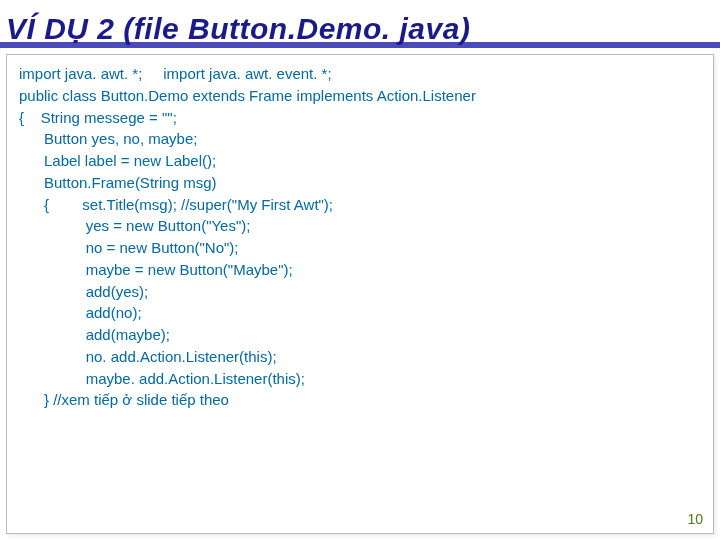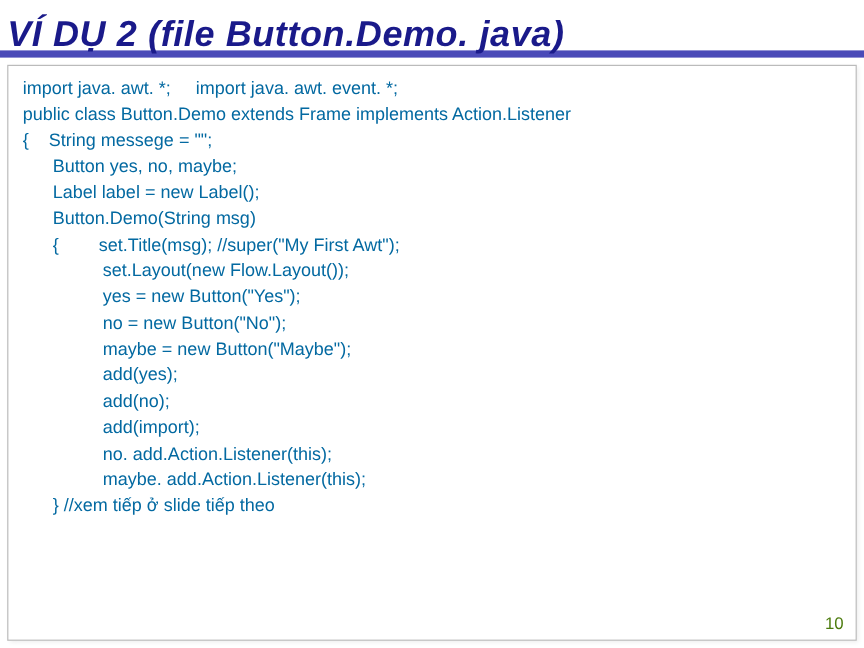--- a/index.html
+++ b/index.html
@@ -73,26 +73,25 @@
   <div class="title-underline"></div>
   <div class="title-text">VÍ DỤ 2 (file Button.Demo. java)</div>
 </div>
 
 <div class="content">
   <div class="code-line">import java. awt. *;     import java. awt. event. *;</div>
   <div class="code-line">public class Button.Demo extends Frame implements Action.Listener</div>
   <div class="code-line">{    String messege = "";</div>
   <div class="code-line">      Button yes, no, maybe;</div>
   <div class="code-line">      Label label = new Label();</div>
-  <div class="code-line">      Button.Demo(String msg)</div>
+  <div class="code-line">      Button.Frame(String msg)</div>
   <div class="code-line">      {        set.Title(msg); //super("My First Awt");</div>
-  <div class="code-line">                set.Layout(new Flow.Layout());</div>
   <div class="code-line">                yes = new Button("Yes");</div>
   <div class="code-line">                no = new Button("No");</div>
   <div class="code-line">                maybe = new Button("Maybe");</div>
   <div class="code-line">                add(yes);</div>
   <div class="code-line">                add(no);</div>
-  <div class="code-line">                add(import);</div>
+  <div class="code-line">                add(maybe);</div>
   <div class="code-line">                no. add.Action.Listener(this);</div>
   <div class="code-line">                maybe. add.Action.Listener(this);</div>
   <div class="code-line">      } //xem tiếp ở slide tiếp theo</div>
   <div class="page-number">10</div>
 </div>
 
 </body></html>

